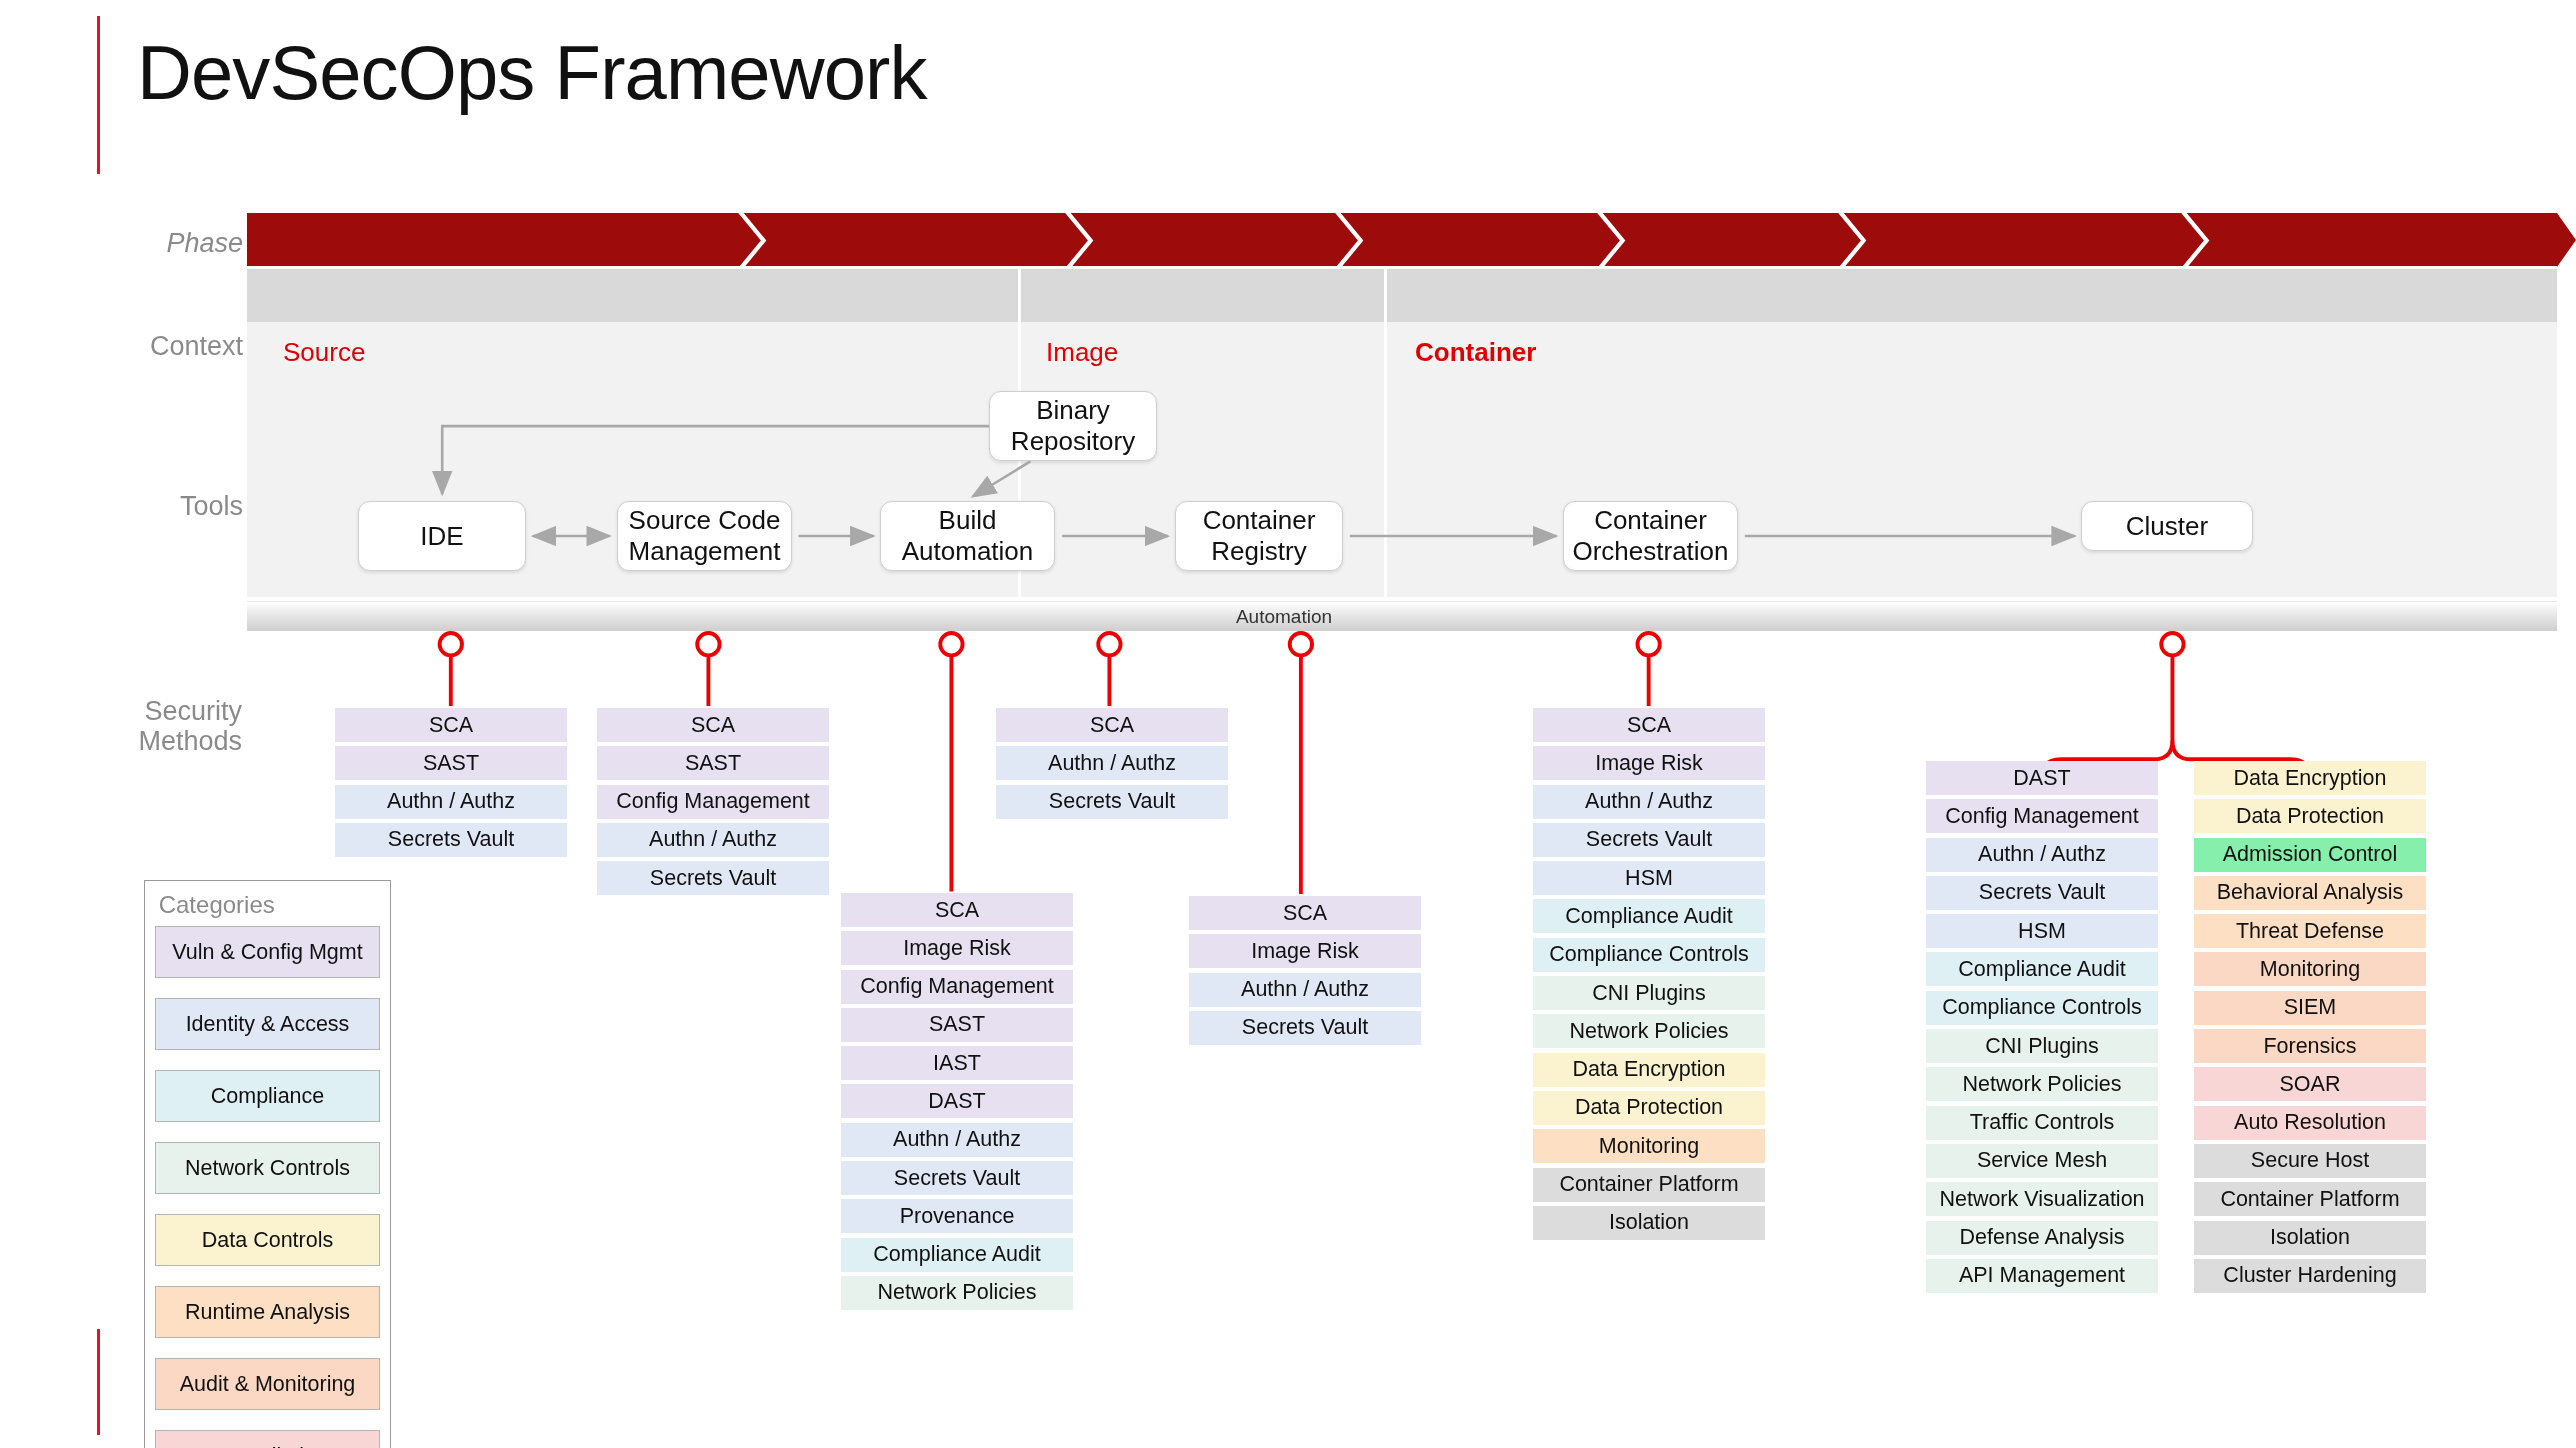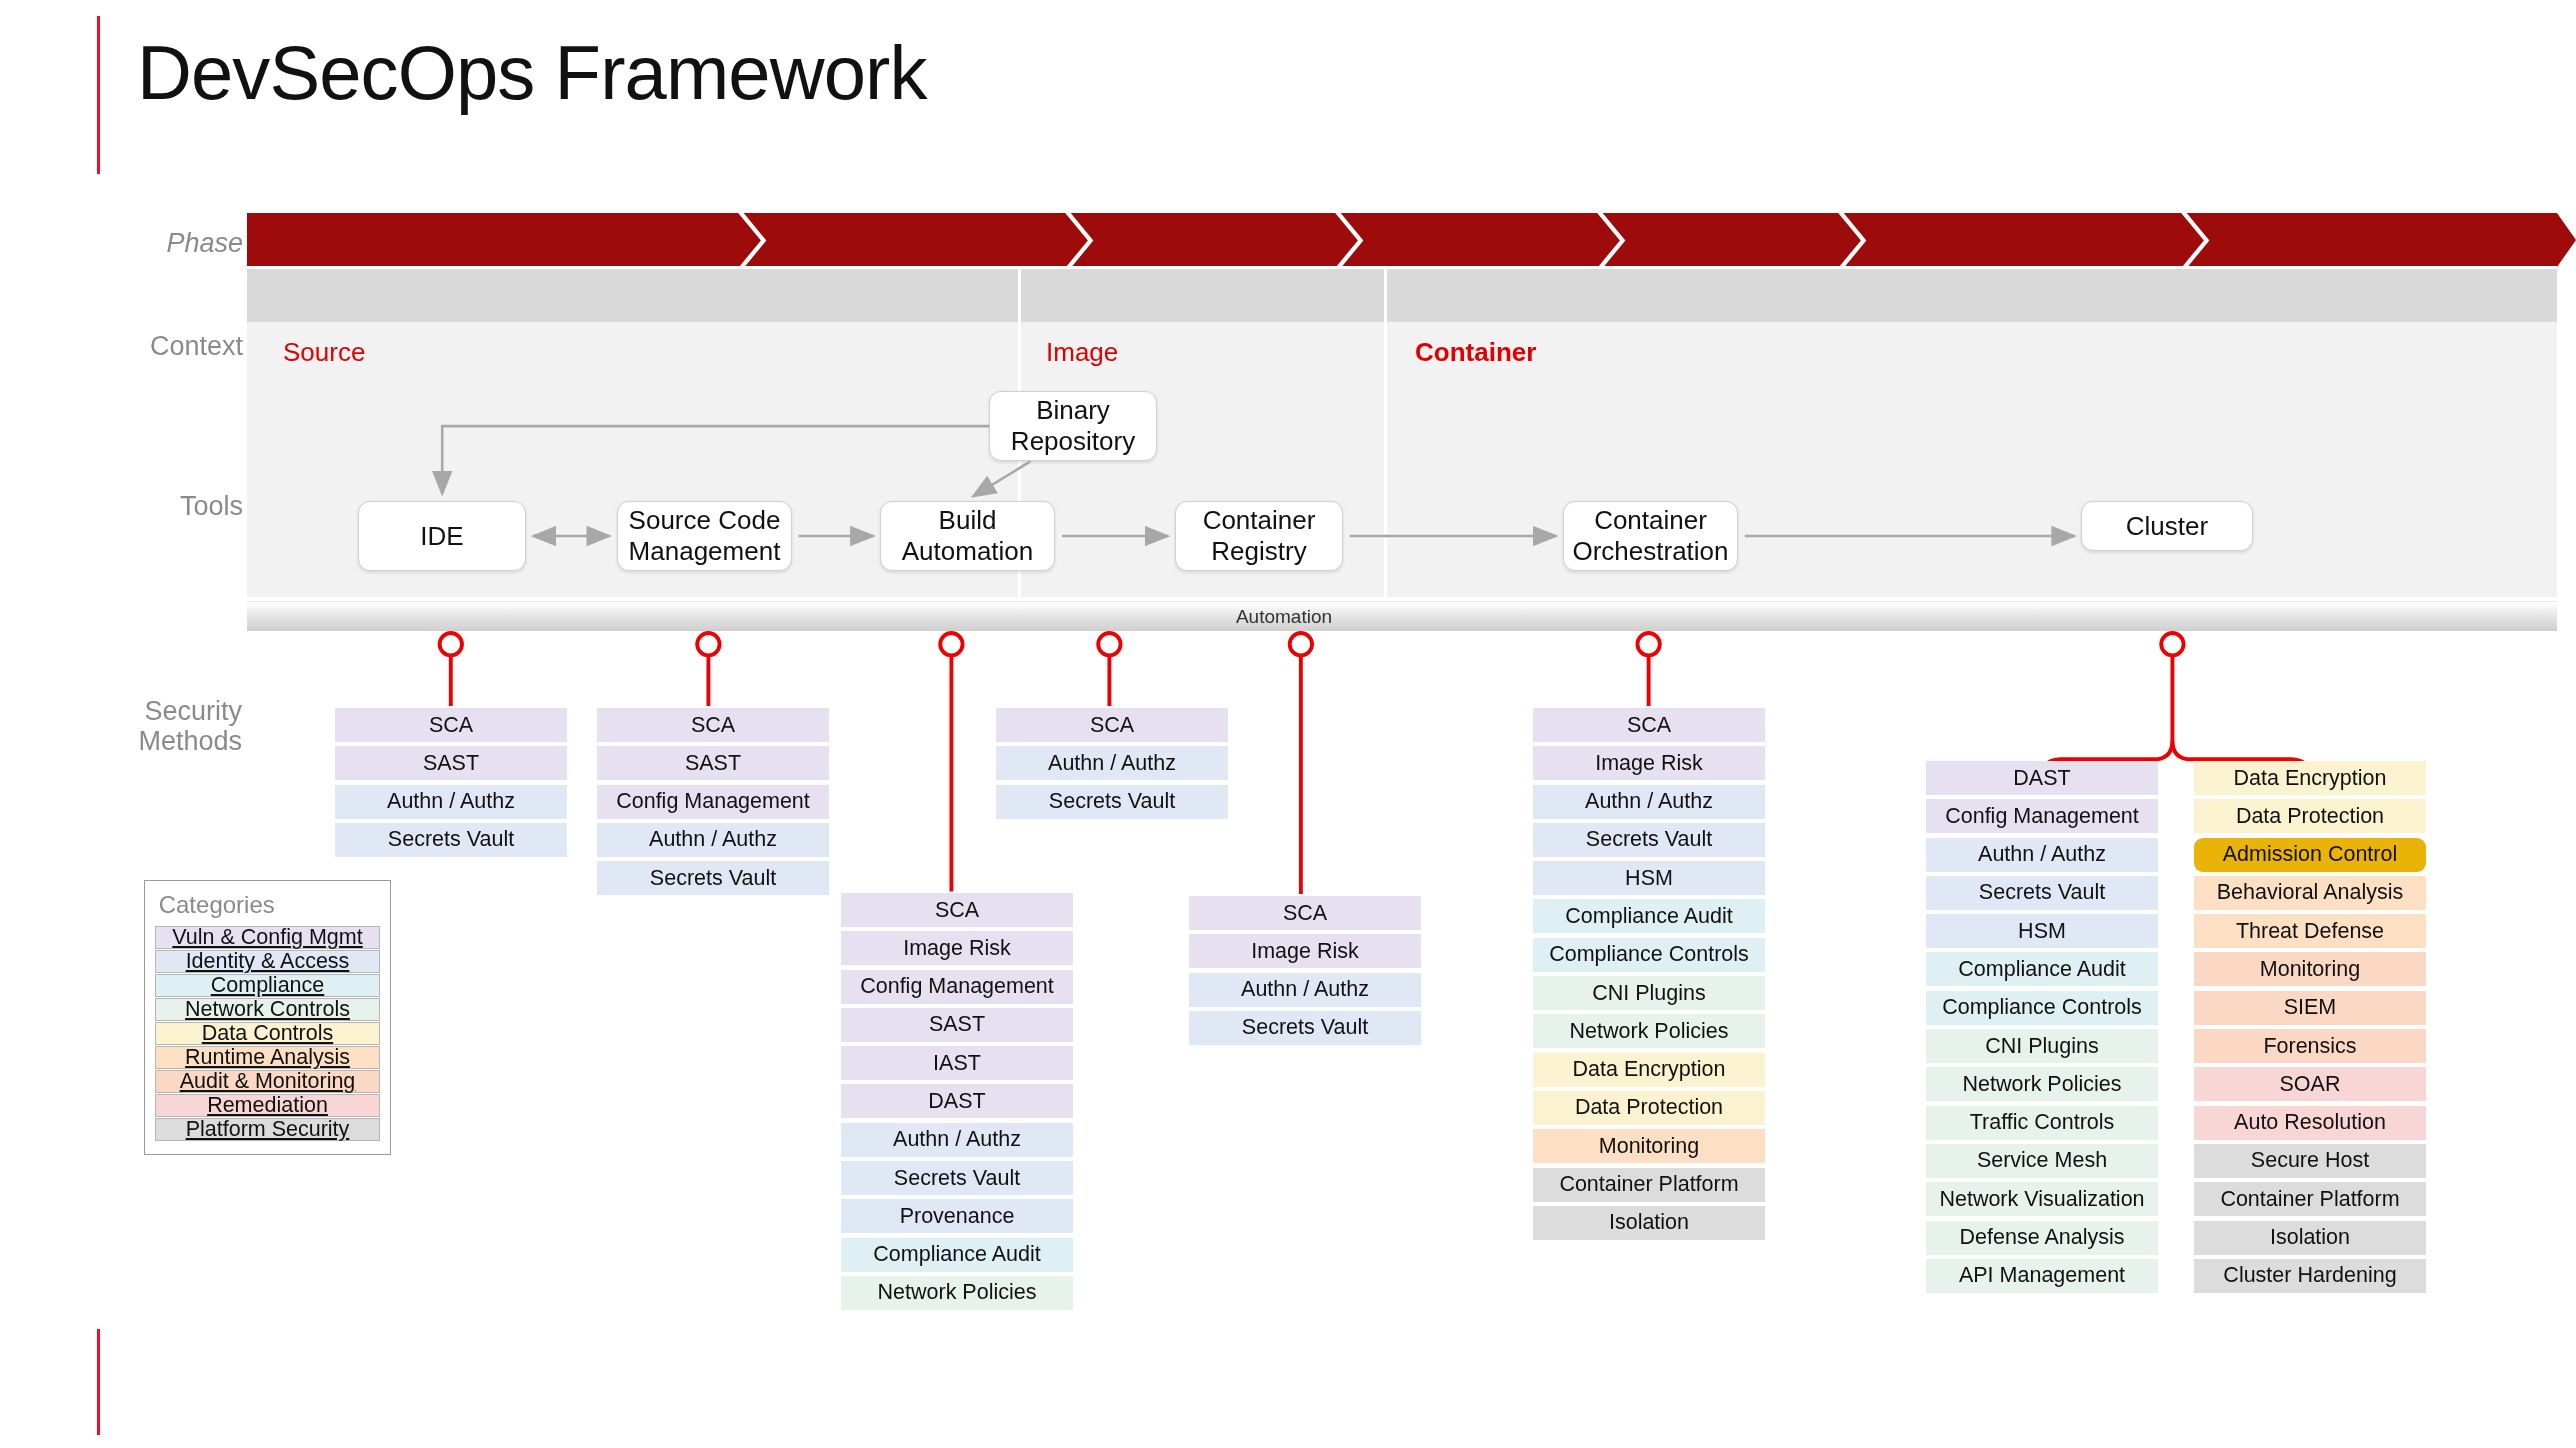--- a/index.html
+++ b/index.html
@@ -64,23 +64,23 @@
   .sec-col{position:absolute;}
   .sec-item{height:34px;margin-bottom:4.3px;display:flex;align-items:center;
             justify-content:center;font-size:21.5px;color:#111;box-sizing:border-box;
             white-space:nowrap;}
 
   
   #categories{position:absolute;left:144px;top:880px;width:247px;
               background:#fff;border:1.7px solid #9a9a9a;padding:8.6px 10.3px 12px 10.3px;
               box-sizing:border-box;}
   #categories-title{font-size:24px;color:#8a8a8a;margin:1.7px 0 6.9px 3.4px;}
-  .cat-item{height:23px;margin-bottom:1px;border:1.7px solid #b5b5b5;
+  .cat-item{height:52px;margin-bottom:20px;border:1.7px solid #b5b5b5;
             display:flex;align-items:center;justify-content:center;
-            font-size:21.5px;color:#111;box-sizing:border-box;white-space:nowrap;text-decoration:underline;}
+            font-size:21.5px;color:#111;box-sizing:border-box;white-space:nowrap;}
 </style>
 </head>
 <body>
 
 <div class="accent" id="accent-top"></div>
 <div class="accent" id="accent-bottom"></div>
 
 <div id="page-title">DevSecOps Framework</div>
 
 <div class="row-label" id="label-phase">Phase</div>
@@ -257,21 +257,21 @@
       <div class="sec-item" style="background: rgb(231, 242, 236);">Network Policies</div>
       <div class="sec-item" style="background: rgb(231, 242, 236);">Traffic Controls</div>
       <div class="sec-item" style="background: rgb(231, 242, 236);">Service Mesh</div>
       <div class="sec-item" style="background: rgb(231, 242, 236);">Network Visualization</div>
       <div class="sec-item" style="background: rgb(231, 242, 236);">Defense Analysis</div>
       <div class="sec-item" style="background: rgb(231, 242, 236);">API Management</div>
     </div>
     <div class="sec-col" style="left: 2194px; top: 761px; width: 232px;">
       <div class="sec-item" style="background: rgb(251, 243, 207);">Data Encryption</div>
       <div class="sec-item" style="background: rgb(251, 243, 207);">Data Protection</div>
-      <div class="sec-item" style="background: #eab308; border-radius: 9px;">Admission Control</div>
+      <div class="sec-item" style="background: #86efac;">Admission Control</div>
       <div class="sec-item" style="background: rgb(253, 224, 196);">Behavioral Analysis</div>
       <div class="sec-item" style="background: rgb(253, 224, 196);">Threat Defense</div>
       <div class="sec-item" style="background: rgb(251, 216, 196);">Monitoring</div>
       <div class="sec-item" style="background: rgb(251, 216, 196);">SIEM</div>
       <div class="sec-item" style="background: rgb(251, 216, 196);">Forensics</div>
       <div class="sec-item" style="background: rgb(249, 214, 214);">SOAR</div>
       <div class="sec-item" style="background: rgb(249, 214, 214);">Auto Resolution</div>
       <div class="sec-item" style="background: rgb(220, 220, 220);">Secure Host</div>
       <div class="sec-item" style="background: rgb(220, 220, 220);">Container Platform</div>
       <div class="sec-item" style="background: rgb(220, 220, 220);">Isolation</div>

